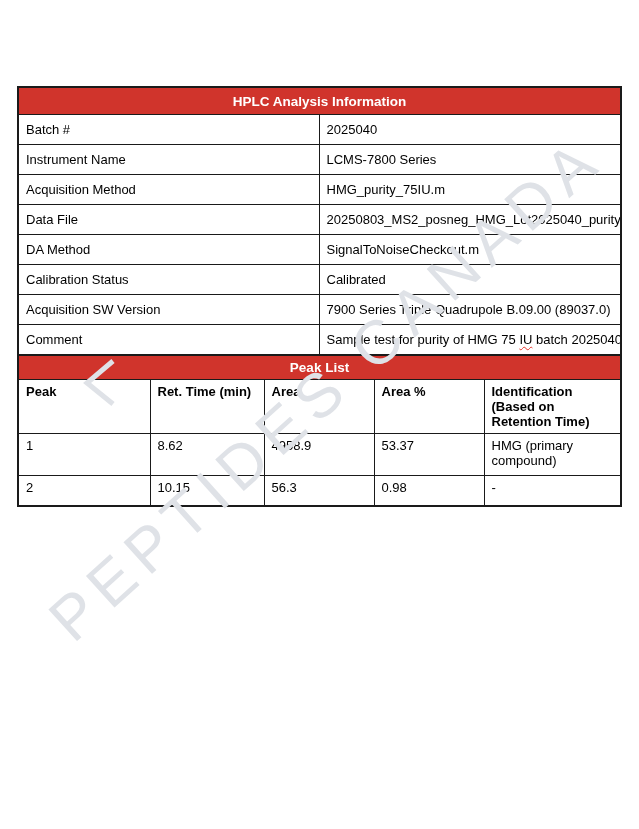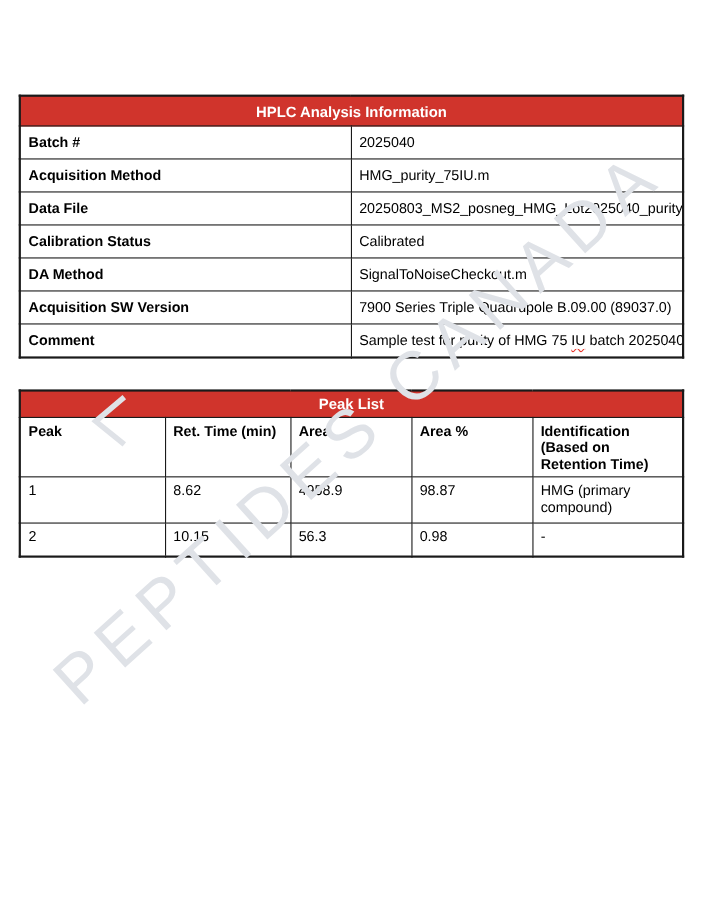--- a/index.html
+++ b/index.html
@@ -38,21 +38,21 @@
   #info-table{top:86px;}
   #info-table .title-bar th{height:26px;margin-top:42px;}
   #info-table td{
     height:25px;
     padding:2px 7px;
     vertical-align:middle;
     white-space:nowrap;
     overflow:hidden;
     text-align:left;
   }
-  #info-table td.lbl{font-weight:bold;}
+  #info-table td.lbl{font-weight:normal;}
   
   #peak-table{top:354px;padding-left:24px;}
   #peak-table .title-bar th{height:23px;}
   #peak-table th.col{
     font-weight:bold;
     text-align:left;
     vertical-align:top;
     padding:4px 7px;
     height:38px;
   }
@@ -105,34 +105,38 @@
     </colgroup>
   <tbody>
       <tr class="title-bar">
     <th colspan="2">HPLC Analysis Information</th>
   </tr>
   <tr>
     <td class="lbl">Batch #</td>
     <td>2025040</td>
   </tr>
   <tr>
+    <td class="lbl">Instrument Name</td>
+    <td>LCMS-7800 Series</td>
+  </tr>
+  <tr>
     <td class="lbl">Acquisition Method</td>
     <td>HMG_purity_75IU.m</td>
   </tr>
   <tr>
     <td class="lbl">Data File</td>
     <td>20250803_MS2_posneg_HMG_Lot2025040_purity.d</td>
   </tr>
   <tr>
+    <td class="lbl">DA Method</td>
+    <td>SignalToNoiseCheckout.m</td>
+  </tr>
+  <tr>
     <td class="lbl">Calibration Status</td>
     <td>Calibrated</td>
-  </tr>
-  <tr>
-    <td class="lbl">DA Method</td>
-    <td>SignalToNoiseCheckout.m</td>
   </tr>
   <tr>
     <td class="lbl">Acquisition SW Version</td>
     <td>7900 Series Triple Quadrupole B.09.00 (89037.0)</td>
   </tr>
   <tr>
     <td class="lbl">Comment</td>
     <td>
       <span>Sample test for purity of HMG 75 </span><span class="misspelled">IU</span><span> batch 2025040.</span>
     </td>
@@ -156,21 +160,21 @@
     <th class="col">Peak</th>
     <th class="col">Ret. Time (min)</th>
     <th class="col">Area</th>
     <th class="col">Area %</th>
     <th class="col">Identification (Based on Retention Time)</th>
   </tr>
   <tr class="r-tall">
     <td>1</td>
     <td>8.62</td>
     <td>4958.9</td>
-    <td>98.87</td>
+    <td>53.37</td>
     <td>HMG (primary compound)</td>
   </tr>
   <tr class="r-short">
     <td>2</td>
     <td>10.15</td>
     <td>56.3</td>
     <td>0.98</td>
     <td>-</td>
   </tr>
 </tbody>

